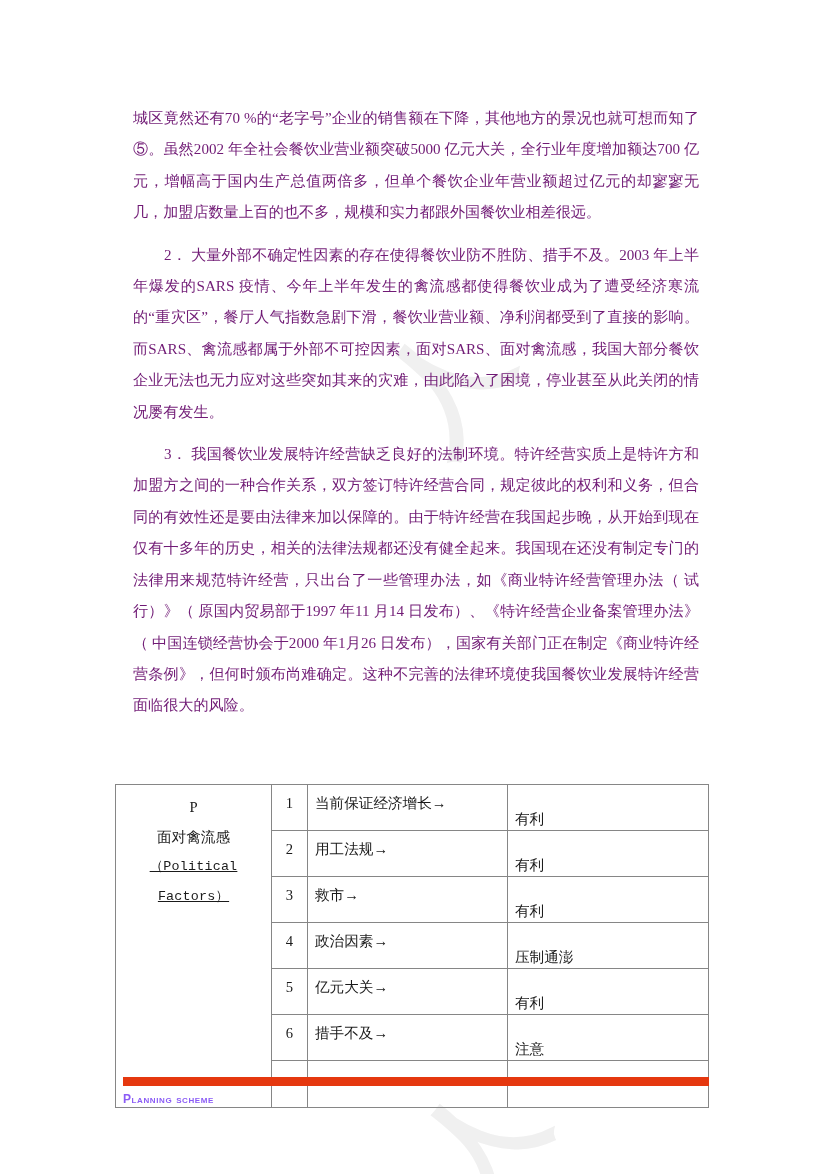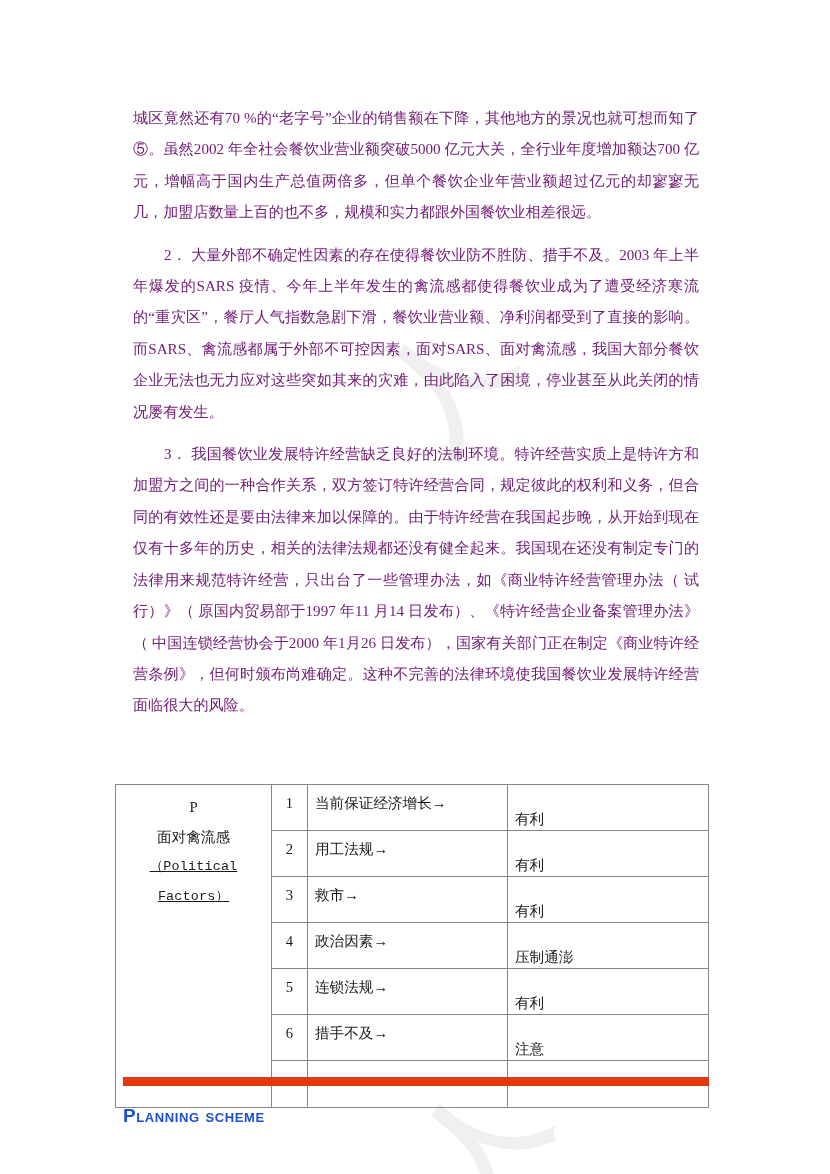--- a/index.html
+++ b/index.html
@@ -142,25 +142,25 @@
     top: 1077px;
     width: 586px;
     z-index: 3;
   }
   #footer .bar {
     width: 100%;
     height: 9px;
     background: #E5380F;
   }
   #footer .ftext {
-    margin-top: 20px;
-    color: #1d4ed8;
+    margin-top: 4px;
+    color: #8b5cf6;
     font-family: "Liberation Sans", "DejaVu Sans", sans-serif;
     font-weight: bold;
-    font-size: 19px;
+    font-size: 12px;
     font-variant: small-caps;
     letter-spacing: 0.6px;
     line-height: 19px;
   }
 </style>
 </head>
 <body>
 
 <div id="page">
 
@@ -227,21 +227,21 @@
           </td>
           <td class="result-cell">
             <span class="res-txt">压制通澎</span>
           </td>
         </tr>
         <tr>
           <td class="num-cell">
             <span class="num-txt">5</span>
           </td>
           <td class="item-cell">
-            <span class="item-txt">连锁法规→</span>
+            <span class="item-txt">亿元大关→</span>
           </td>
           <td class="result-cell">
             <span class="res-txt">有利</span>
           </td>
         </tr>
         <tr>
           <td class="num-cell">
             <span class="num-txt">6</span>
           </td>
           <td class="item-cell">

